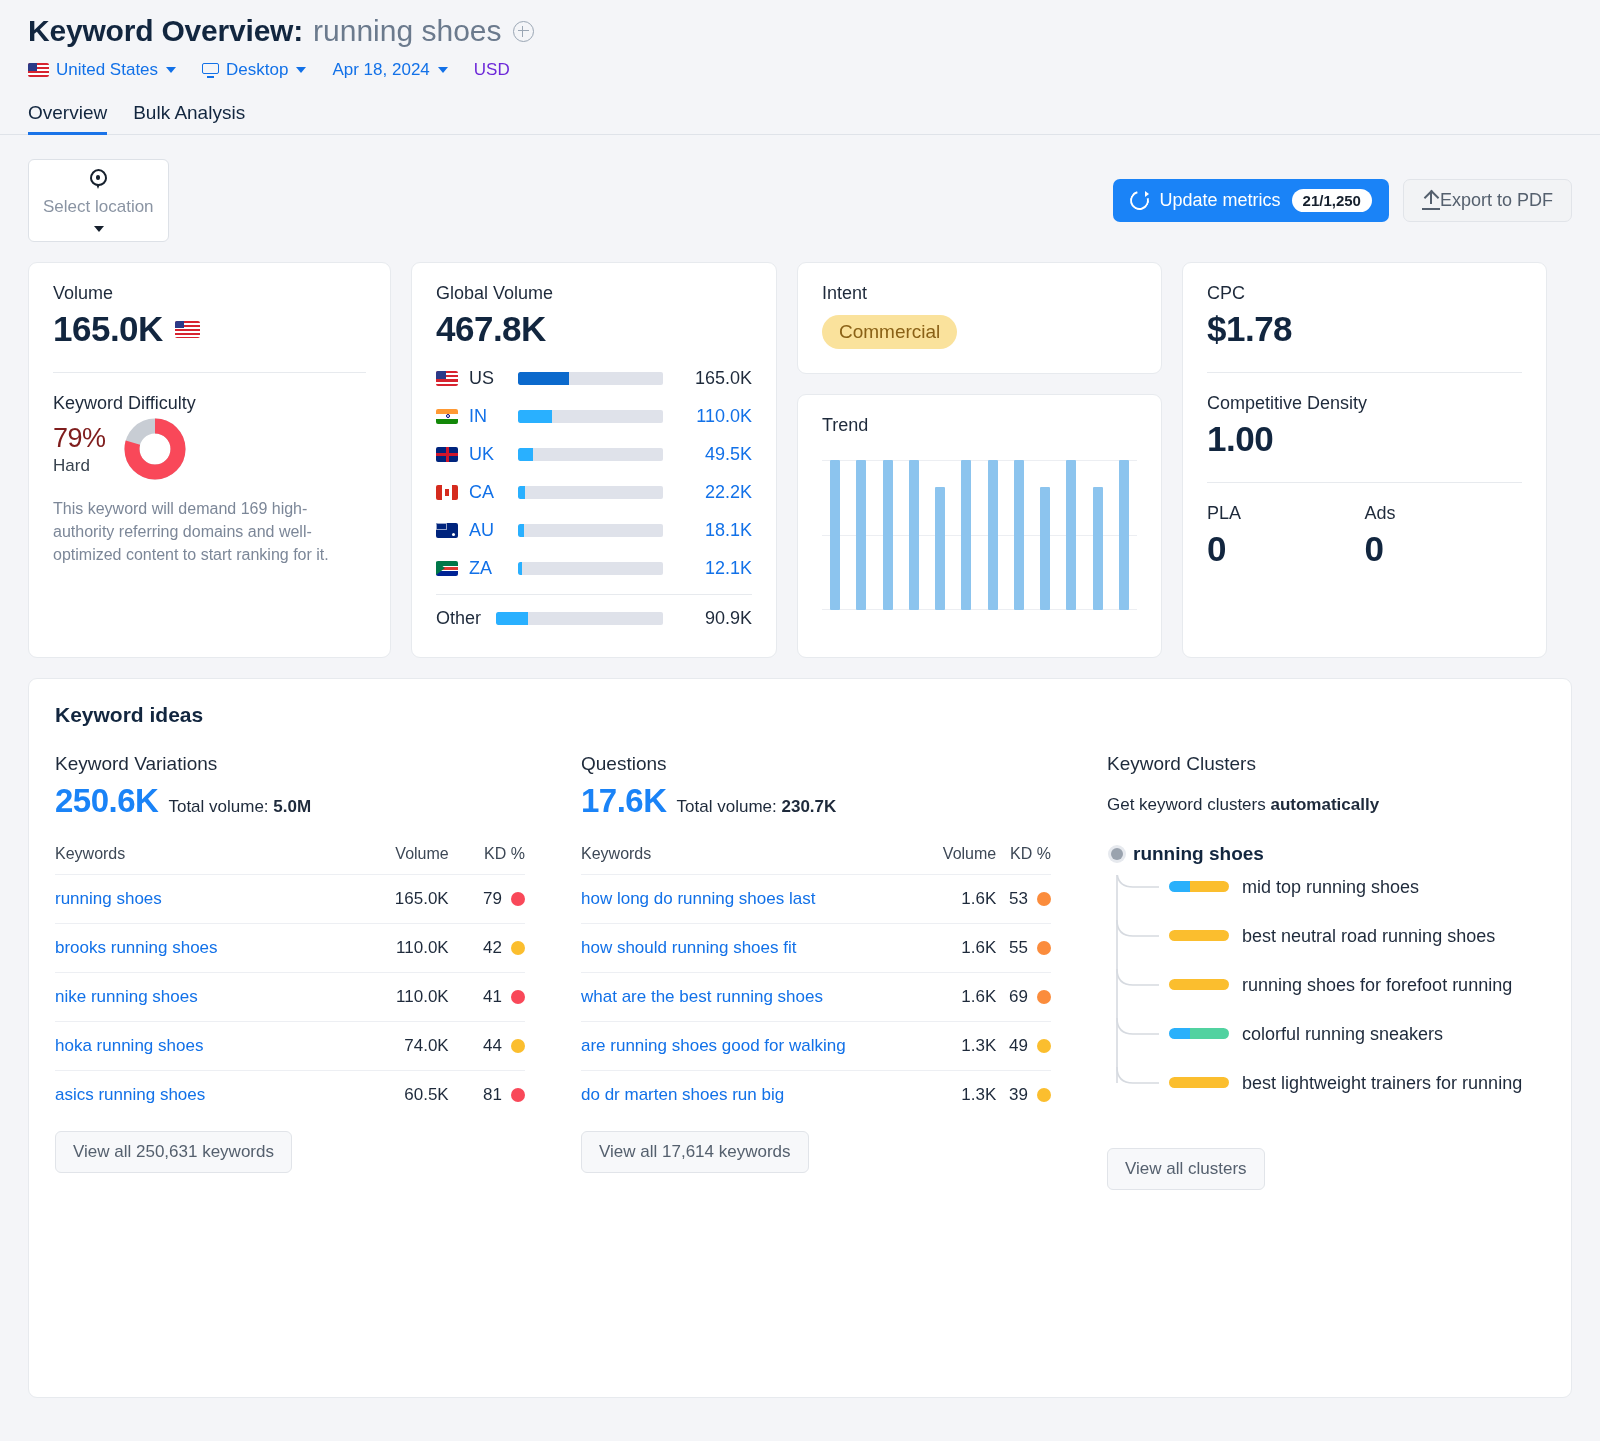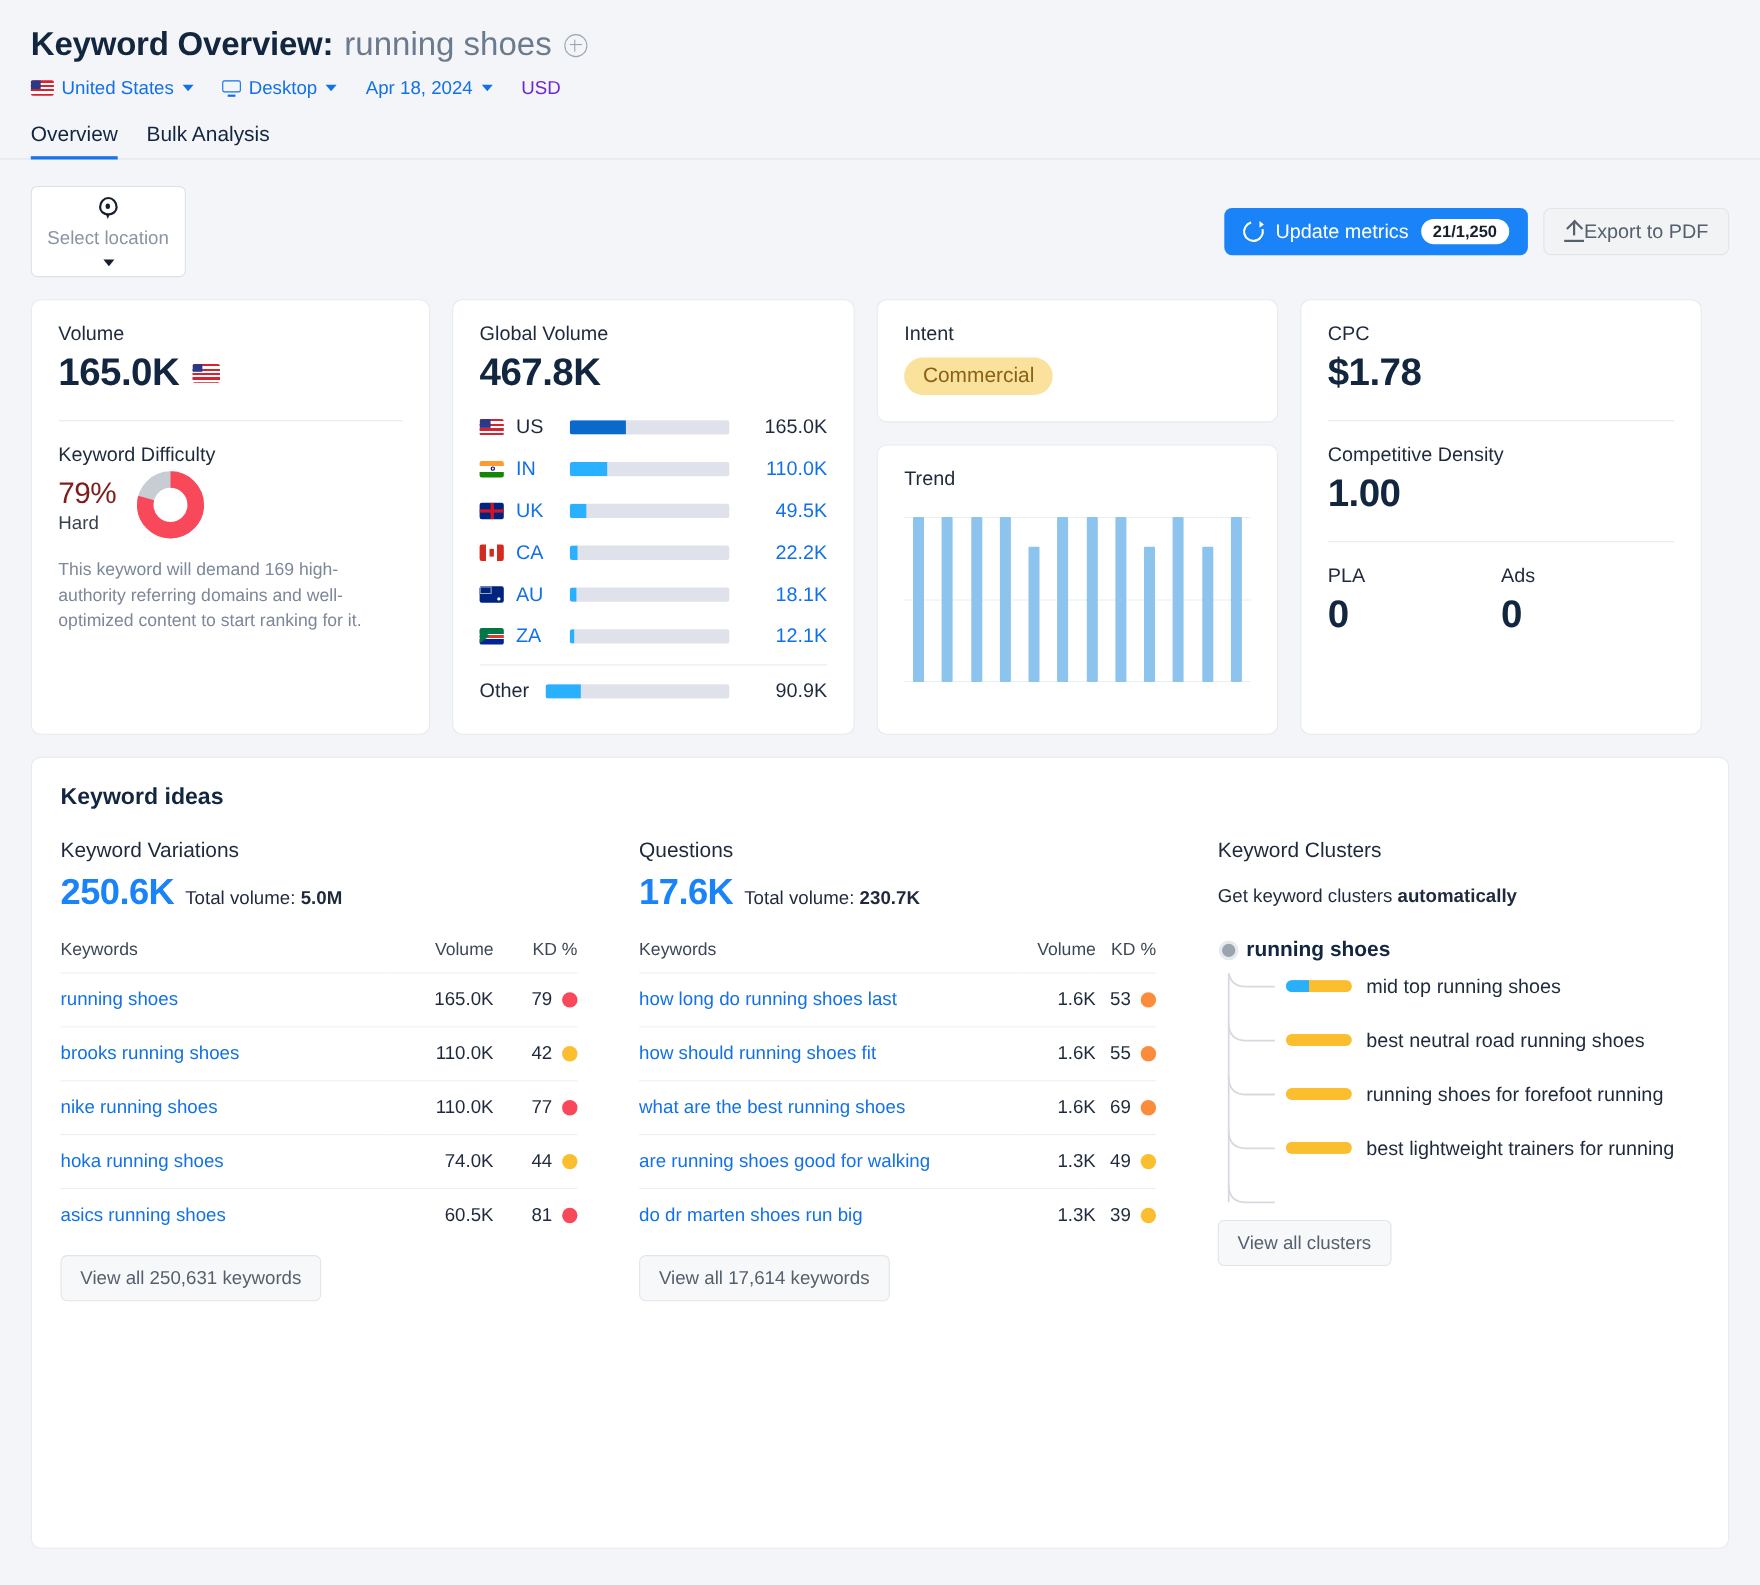--- a/index.html
+++ b/index.html
@@ -6,21 +6,21 @@
   html, body {
     width: 1600px; height: 1441px;
     background: #f4f5f8;
     font-family: "Liberation Sans", sans-serif;
     color: #1e2a3b;
     -webkit-font-smoothing: antialiased;
   }
   .page { width: 1600px; height: 1441px; position: relative; padding: 0 28px; }
 
   
-  .title-row { padding-top: 24px; display: flex; align-items: center; gap: 10px; }
+  .title-row { padding-top: 14px; display: flex; align-items: center; gap: 10px; }
   .title-main { font-size: 30px; font-weight: bold; letter-spacing: -0.2px; color: #12263f; }
   .title-kw { font-size: 30px; font-weight: normal; color: #6b7a8d; }
   .plus-icon { width: 21px; height: 21px; border: 1.6px solid #9aa6b4; border-radius: 50%;
      position: relative; display: inline-block; margin-left: 1px; }
   .plus-icon:before, .plus-icon:after { content: ""; position: absolute; background: #9aa6b4; }
   .plus-icon:before { left: 4px; right: 4px; top: 8.2px; height: 1.6px; }
   .plus-icon:after { top: 4px; bottom: 4px; left: 8.2px; width: 1.6px; }
 
   .meta-row { display: flex; align-items: center; gap: 26px; margin-top: 12px; }
   .meta-item { display: flex; align-items: center; gap: 7px; font-size: 17px; color: #1271e8; cursor: pointer; }
@@ -404,21 +404,21 @@
                 <td class="vol">110.0K</td>
                 <td class="kd"><span class="kd-cell">
                     <span>42</span>
                     <span class="dot" style="background: rgb(251, 190, 46);"></span>
                   </span></td>
               </tr>
               <tr>
                 <td class="kw"><a>nike running shoes</a></td>
                 <td class="vol">110.0K</td>
                 <td class="kd"><span class="kd-cell">
-                    <span>77</span>
+                    <span>41</span>
                     <span class="dot" style="background: rgb(249, 72, 89);"></span>
                   </span></td>
               </tr>
               <tr>
                 <td class="kw"><a>hoka running shoes</a></td>
                 <td class="vol">74.0K</td>
                 <td class="kd"><span class="kd-cell">
                     <span>44</span>
                     <span class="dot" style="background: rgb(251, 190, 46);"></span>
                   </span></td>
@@ -532,20 +532,27 @@
                 <div class="cl-label">best neutral road running shoes</div>
               </div>
               <div class="cl-item">
                 <div class="cl-bar">
                   <div class="cl-seg" style="width: 100%; background: rgb(251, 190, 46);"></div>
                 </div>
                 <div class="cl-label">running shoes for forefoot running</div>
               </div>
               <div class="cl-item">
                 <div class="cl-bar">
+                  <div class="cl-seg" style="width: 35%; background: rgb(42, 176, 251);"></div>
+                  <div class="cl-seg" style="width: 65%; background: rgb(81, 210, 160);"></div>
+                </div>
+                <div class="cl-label">colorful running sneakers</div>
+              </div>
+              <div class="cl-item">
+                <div class="cl-bar">
                   <div class="cl-seg" style="width: 100%; background: rgb(251, 190, 46);"></div>
                 </div>
                 <div class="cl-label">best lightweight trainers for running</div>
               </div>
             </div>
         </div>
         <button class="btn-view" style="margin-top:28px">View all clusters</button>
       </div>
 
     </div>

